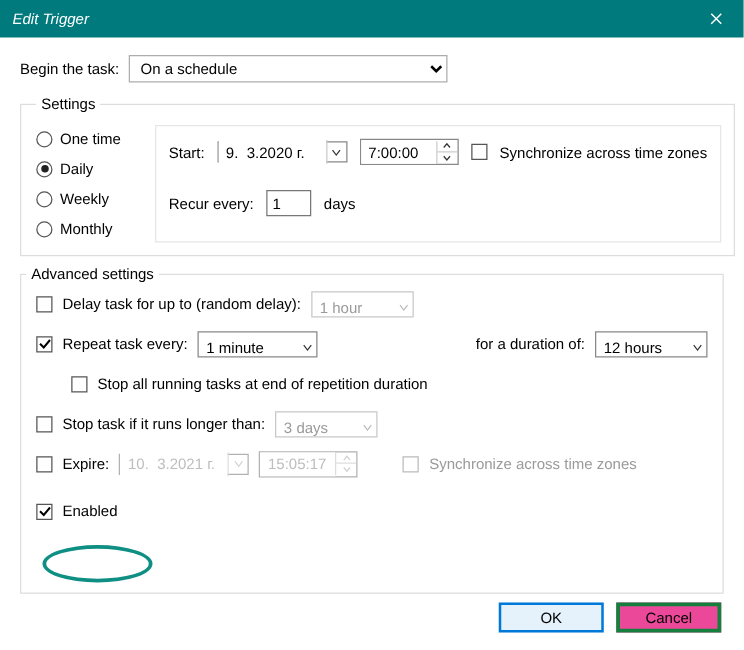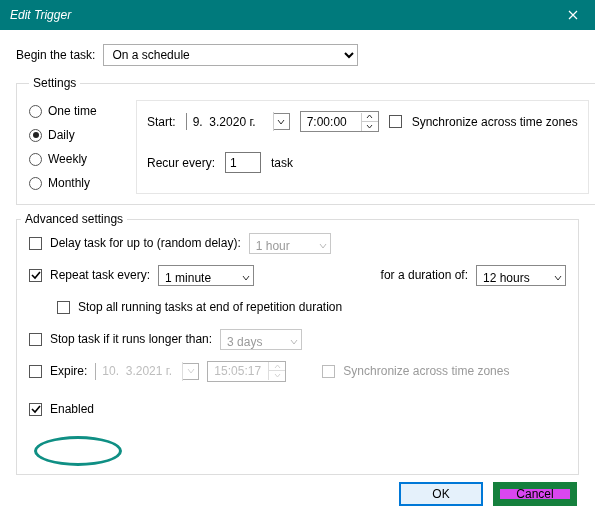--- a/index.html
+++ b/index.html
@@ -37,21 +37,21 @@
     background: #fff;
     padding: 0 4px;
   }
   .begin-select { width: 255px; height: 22px; border-color: #adadad; }
   fieldset {
     border: 1px solid #ddd;
     margin: 10px 0 0 0;
     padding: 10px 10px 10px 12px;
   }
   legend { padding: 0 4px; color: #000; }
-  .settings-body { display: flex; gap: 12px; }
+  .settings-body { display: flex; }
   .radios { width: 95px; display: flex; flex-direction: column; gap: 10px; padding-top: 4px; }
   .radio-opt { display: flex; align-items: center; gap: 6px; }
   .radio-dot {
     width: 13px; height: 13px; border: 1px solid #555; border-radius: 50%;
     display: inline-flex; align-items: center; justify-content: center; background: #fff;
   }
   .radio-dot.checked::after {
     content: ""; width: 6px; height: 6px; border-radius: 50%; background: #222;
   }
   .start-pane {
@@ -101,21 +101,21 @@
     width: 88px; height: 30px;
     left: 17px; bottom: 8px;
     pointer-events: none;
   }
   .btnbar {
     position: absolute; right: 18px; bottom: 14px;
     display: flex; gap: 10px;
   }
   .btn {
     width: 84px; height: 24px; text-align: center;
-    border: 7px solid #15803d; background: #d946ef;
+    border: 3px solid #15803d; background: #ec4899;
     display: inline-flex; align-items: center; justify-content: center;
     cursor: pointer; font: inherit;
   }
   .btn.default { border: 2px solid #0078d7; background: #e5f1fb; }
   .nowrap { white-space: nowrap; }
 </style>
 </head>
 <body>
 
 <div class="titlebar">
@@ -183,21 +183,21 @@
                   </svg>
                 </span>
             </span>
           </span>
           <span class="chk"></span>
           <span class="nowrap">Synchronize across time zones</span>
         </div>
         <div class="start-row">
           <span>Recur every:</span>
           <input type="text" class="recur-val" value="1" style="">
-          <span>task</span>
+          <span>days</span>
         </div>
       </div>
     </div>
   </fieldset>
 
   <div class="adv-wrap">
     <span class="legend-row">Advanced settings</span>
 
     <div class="adv-rows">
       <div class="adv-line">

